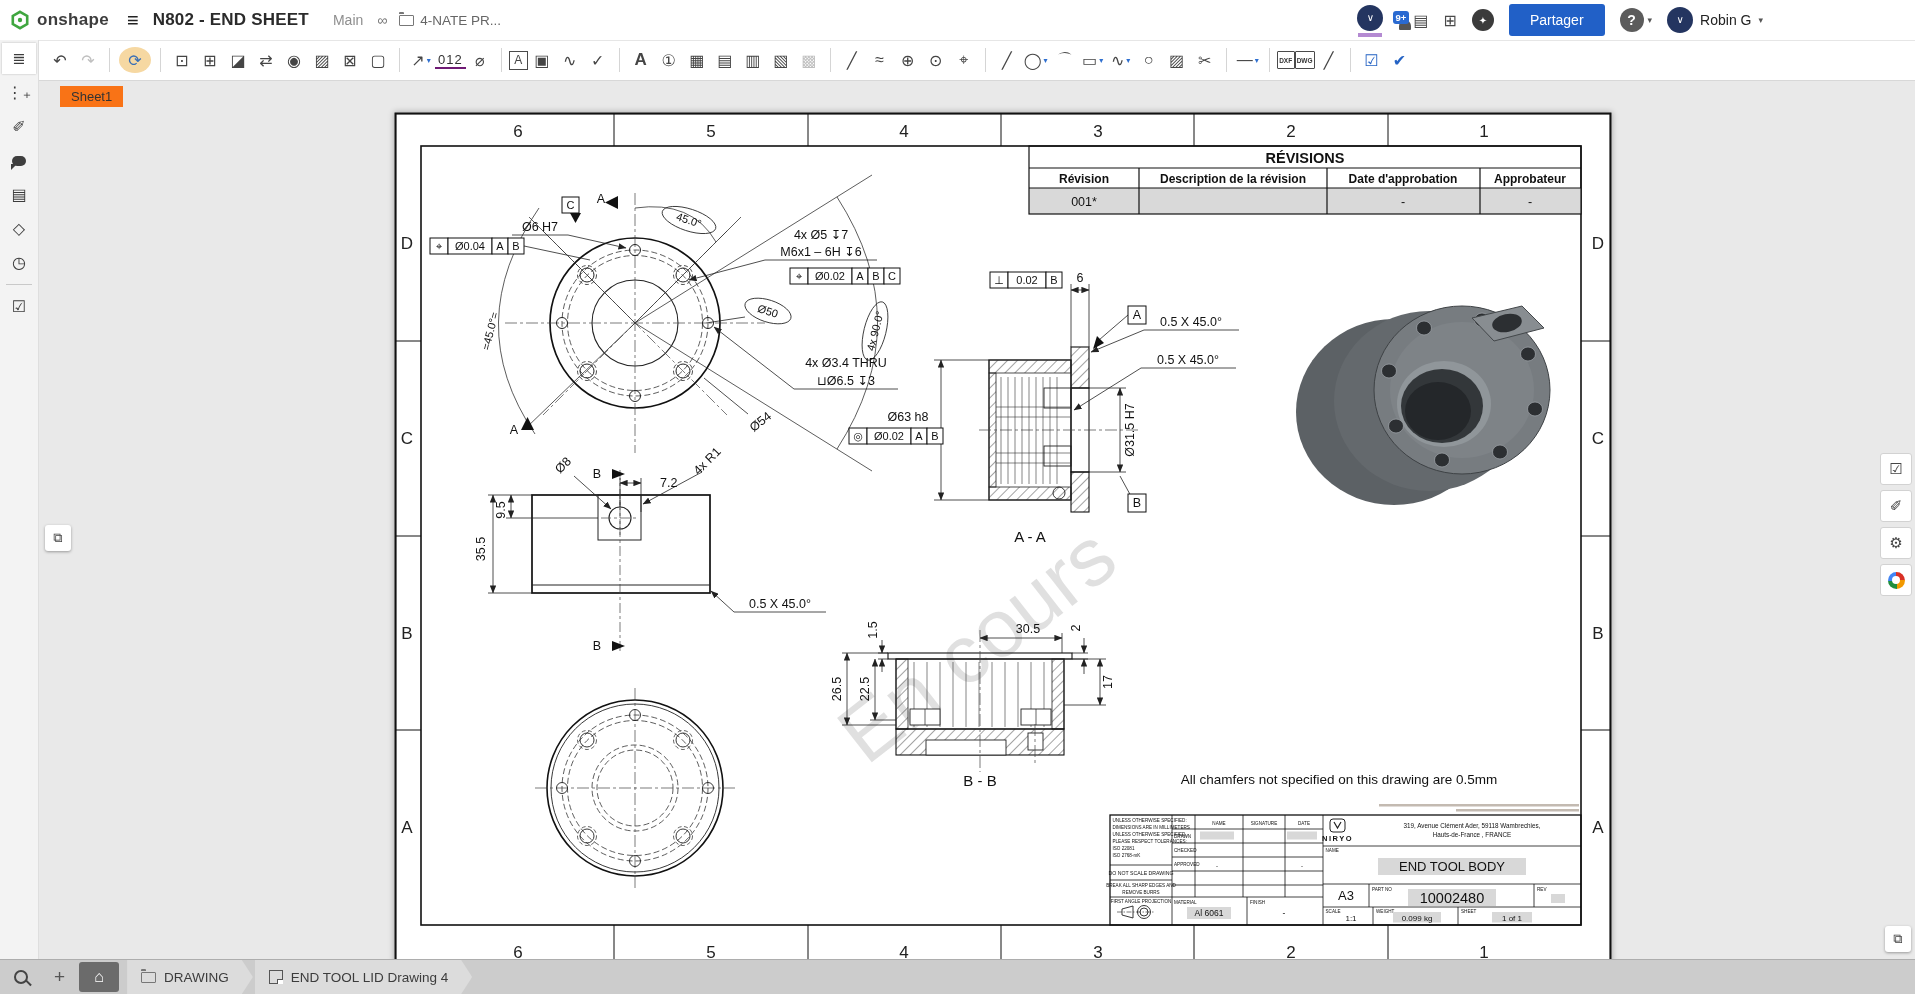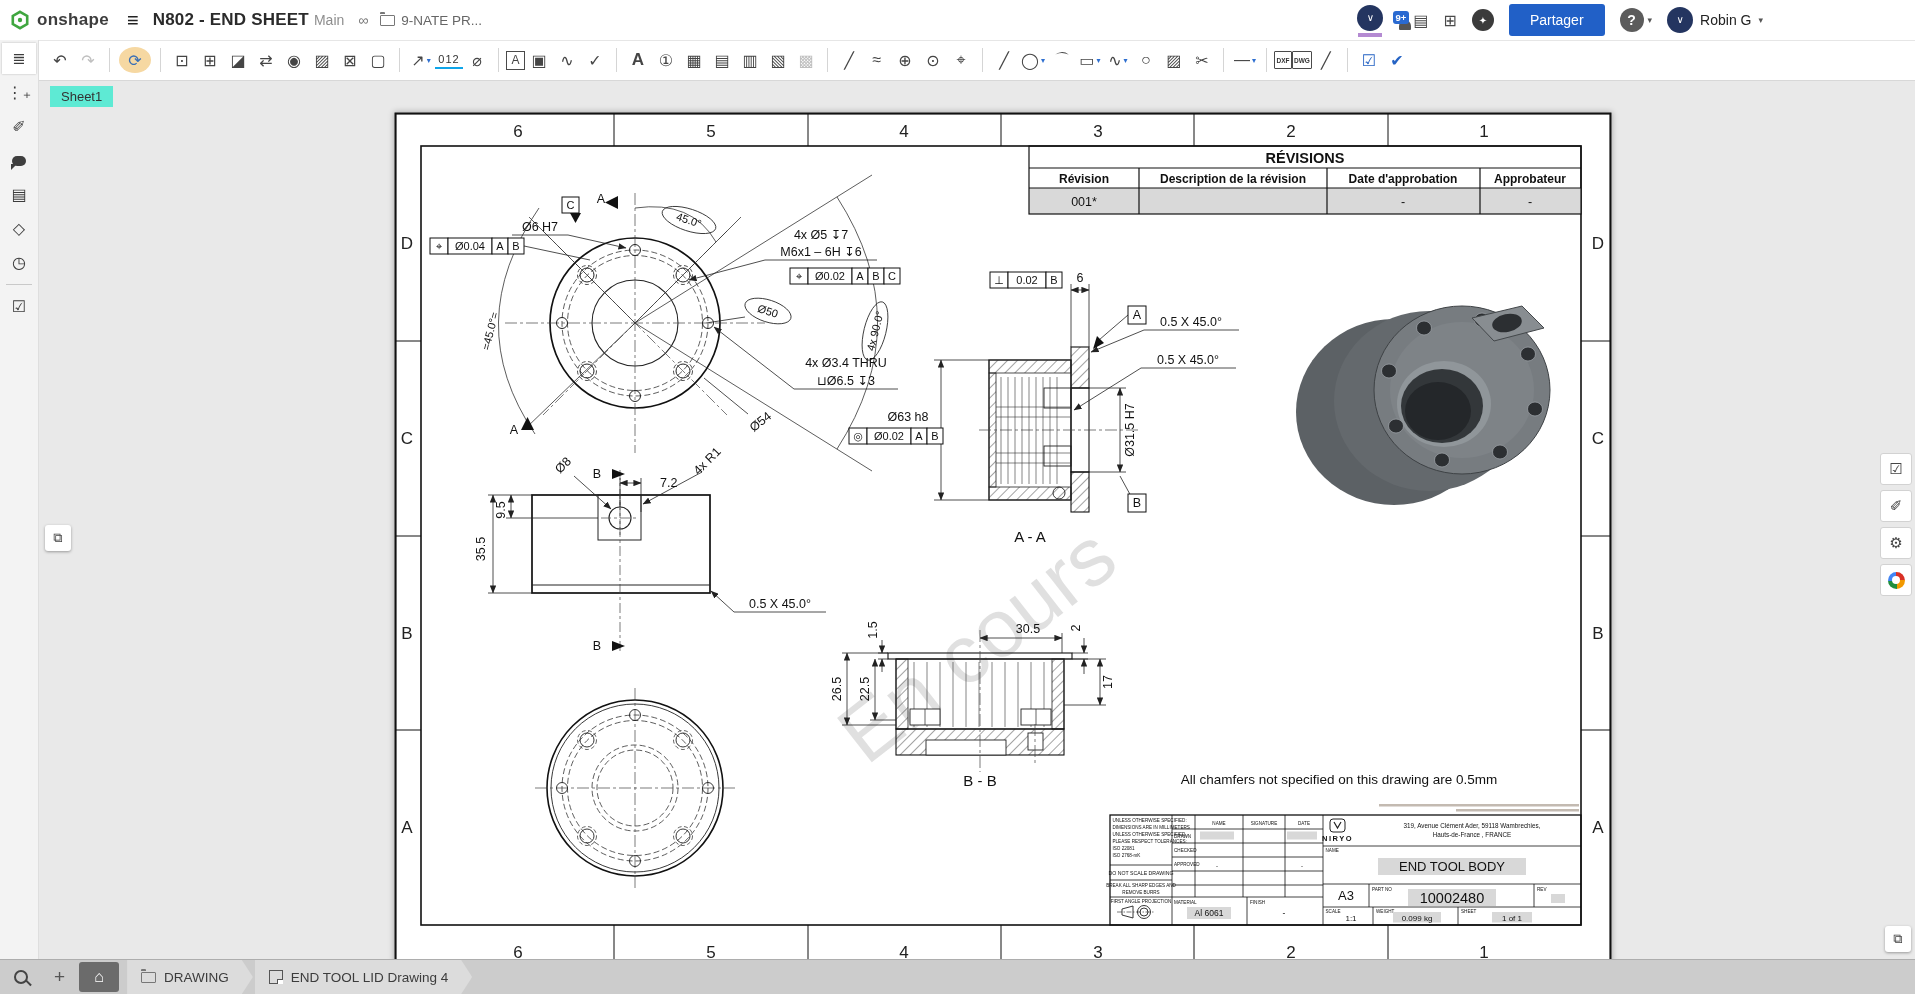--- a/index.html
+++ b/index.html
@@ -4,21 +4,21 @@
 <style>
   html,body{margin:0;padding:0}
   body{width:1915px;height:994px;overflow:hidden;font-family:"Liberation Sans",sans-serif;background:#e9e9e9;position:relative}
   .dfc{display:flex;align-items:center;justify-content:center}
   
   .topbar{position:absolute;top:0;left:0;right:0;height:40px;background:#fff;border-bottom:1px solid #e6e6e6;display:flex;align-items:center;z-index:6;padding-left:10px}
   .logo-wrap{display:flex;gap:7px}
   .logo-word{font-size:17px;color:#3d3d3d;font-weight:600;letter-spacing:.3px}
   .menu-btn{font-size:20px;color:#222;margin:0 14px 0 18px;cursor:pointer}
   .doc-title{font-size:17px;font-weight:bold;color:#2b2b2b;letter-spacing:.2px}
-  .ws-name{font-size:14px;color:#8e8e8e;margin-left:5px}
+  .ws-name{font-size:14px;color:#8e8e8e;margin-left:24px}
   .link-ic{font-size:14px;color:#777;margin-left:14px}
   .proj{display:flex;align-items:center;gap:6px;margin-left:12px;color:#666;font-size:13.5px}
   .folder{width:13px;height:9px;border:1.4px solid #777;border-radius:1px;position:relative;display:inline-block}
   .folder::before{content:"";position:absolute;top:-3.4px;left:-1px;width:5px;height:2px;background:#777;border-radius:1px 1px 0 0}
   .tb-right{margin-left:auto;display:flex;align-items:center;gap:15px;padding-right:152px}
   .av{width:26px;height:26px;border-radius:50%;background:#243560;color:#fff;font-size:8px;display:flex;align-items:center;justify-content:center;position:relative}
   .av .vmark{font-size:10px;line-height:1;color:#fff}
   .av-wrap{position:relative;padding-bottom:5px}
   .av-wrap.purple::after{content:"";position:absolute;left:1px;right:1px;bottom:-1px;height:4px;background:#b48ad2}
   .bell{position:relative;width:14px;height:12px}
@@ -32,34 +32,34 @@
   .caret{font-size:9px;color:#555}
   .uname{font-size:14px;color:#222}
   
   .toolbar{position:absolute;top:40px;left:38px;right:0;height:40px;background:#fff;border-bottom:1px solid #d8d8d8;display:flex;align-items:center;z-index:5;padding-left:8px}
   .tb-icon{min-width:22px;height:26px;display:inline-flex;align-items:center;justify-content:center;font-size:16px;color:#454545;padding:0 3px;position:relative;cursor:pointer}
   .tb-icon .caret{color:#2e6fd0;font-size:8px;margin-left:2px}
   .tb-div{width:1px;height:24px;background:#d5d5d5;margin:0 7px;display:inline-block}
   .tb-icon.disabled{color:#bfbfbf}
   .tb-icon.orange{background:#f6d8a2;border-radius:50%;min-width:26px;height:26px;color:#3a6fb5;margin:0 2px}
   .tb-icon.blue{color:#2563c4}
-  .tb-icon.small-txt{font-size:11px;letter-spacing:1px;color:#333;border-bottom:2px solid #0ea5e9;height:16px}
+  .tb-icon.small-txt{font-size:13px;letter-spacing:1px;color:#333;border-bottom:2px solid #701a75;height:16px}
   .tb-icon.boxed{font-size:12px;border:1.5px solid #4a4a4a;height:17px;min-width:17px;padding:0}
   .tb-icon.boldA{font-weight:bold;font-size:17px}
   .tb-icon.doc-icon{font-size:6.5px;font-weight:bold;border:1.4px solid #4a4a4a;border-radius:1px;min-width:14px;height:16px;padding:0 1px;color:#333}
   
   .lrail{position:absolute;top:40px;left:0;width:38px;bottom:34px;background:#f3f3f3;border-right:1px solid #dedede;z-index:6;display:flex;flex-direction:column;align-items:center;padding-top:3px}
   .lr-item{width:34px;height:31px;display:flex;align-items:center;justify-content:center;font-size:16px;color:#3c3c3c;margin-bottom:3px;cursor:pointer;position:relative}
   .lr-item.active{background:#fff;box-shadow:0 0 2px rgba(0,0,0,.25)}
   .lr-sep{width:26px;height:1px;background:#c9c9c9;margin:3px 0 6px}
   .lr-item.bub::before{content:"";width:14px;height:10px;background:#3e3e3e;border-radius:5px}
   .lr-item.bub::after{content:"";position:absolute;left:9px;bottom:6px;border:3px solid transparent;border-top-color:#3e3e3e;border-left-color:#3e3e3e}
   
   .canvas{position:absolute;top:80px;left:38px;right:0;bottom:34px;background:#e9e9e9;overflow:hidden}
-  .sheet-tab{position:absolute;left:12px;top:6px;background:#5eead4;color:#333;font-size:13px;padding:3px 11px;z-index:2;cursor:pointer}
+  .sheet-tab{position:absolute;left:22px;top:6px;background:#f97316;color:#333;font-size:13px;padding:3px 11px;z-index:2;cursor:pointer}
   .sheet{position:absolute;left:356px;top:32px;width:1218px;height:863px;background:#fff;box-shadow:0 0 6px rgba(0,0,0,.28)}
   .sheet svg{position:absolute;inset:0}
   .fl-btn{position:absolute;width:26px;height:26px;background:#fff;border-radius:3px;box-shadow:0 1px 3px rgba(0,0,0,.35);font-size:13px;color:#444;z-index:3;cursor:pointer}
   .rrail{position:absolute;right:3px;top:373px;display:flex;flex-direction:column;gap:5px;z-index:3}
   .rr-btn{width:30px;height:30px;background:#fff;border:1px solid #d2d2d2;border-radius:3px;font-size:15px;color:#444;cursor:pointer;position:relative;display:flex;align-items:center;justify-content:center}
   .rr-btn.ring::before{content:"";width:17px;height:17px;border-radius:50%;background:conic-gradient(#d93025 0 25%,#f29900 25% 50%,#1e8e3e 50% 75%,#4285f4 75% 100%)}
   .rr-btn.ring::after{content:"";position:absolute;width:8px;height:8px;background:#fff;border-radius:50%}
   
   .bottombar{position:absolute;left:0;right:0;bottom:0;height:34px;background:#ccc;border-top:1px solid #adadad;display:flex;align-items:center;z-index:7}
   .mag{width:10px;height:10px;border:2px solid #444;border-radius:50%;position:relative;margin:0 12px 0 14px;cursor:pointer}
@@ -91,21 +91,21 @@
       <circle cx="10" cy="10" r="2.2" fill="#3fa63f"></circle>
     </svg>
     <span class="logo-word">onshape</span>
   </div>
   <span class="menu-btn">≡</span>
   <span class="doc-title">N802 - END SHEET</span>
   <span class="ws-name">Main</span>
   <span class="link-ic">∞</span>
   <span class="proj">
     <span class="folder"></span>
-    <span>9-NATE PR...</span>
+    <span>4-NATE PR...</span>
   </span>
   <div class="tb-right">
     <span class="av-wrap purple">
       <span class="av">
           <span class="vmark">∨</span>
         </span>
     </span>
     <span style="position:relative">
       <span class="bell"></span>
       <span class="badge">9+</span>

